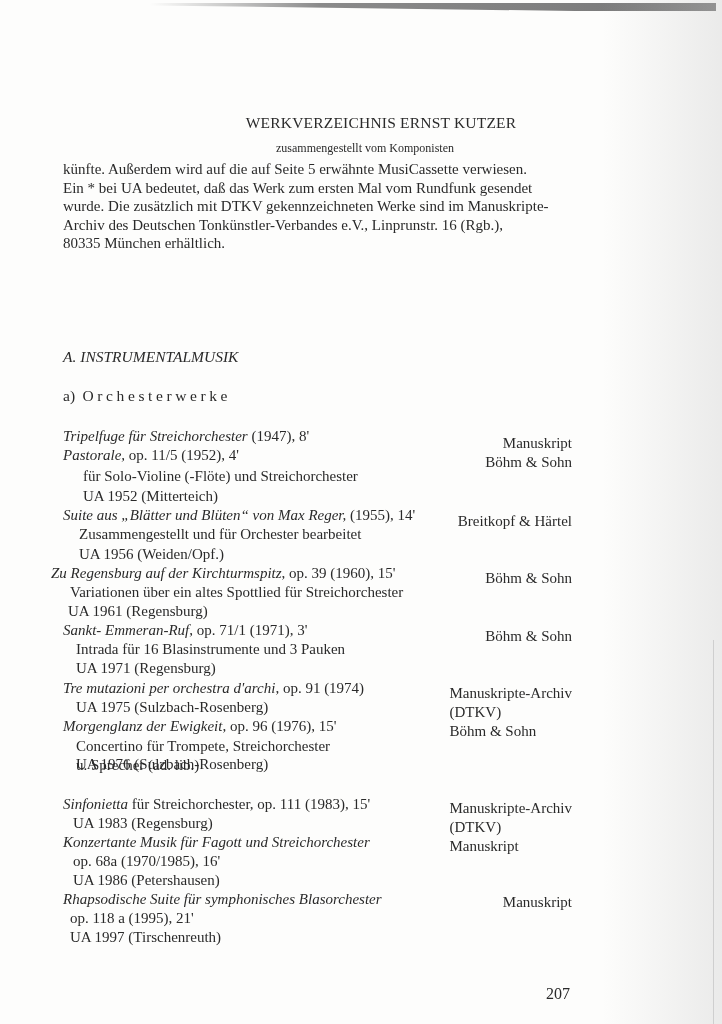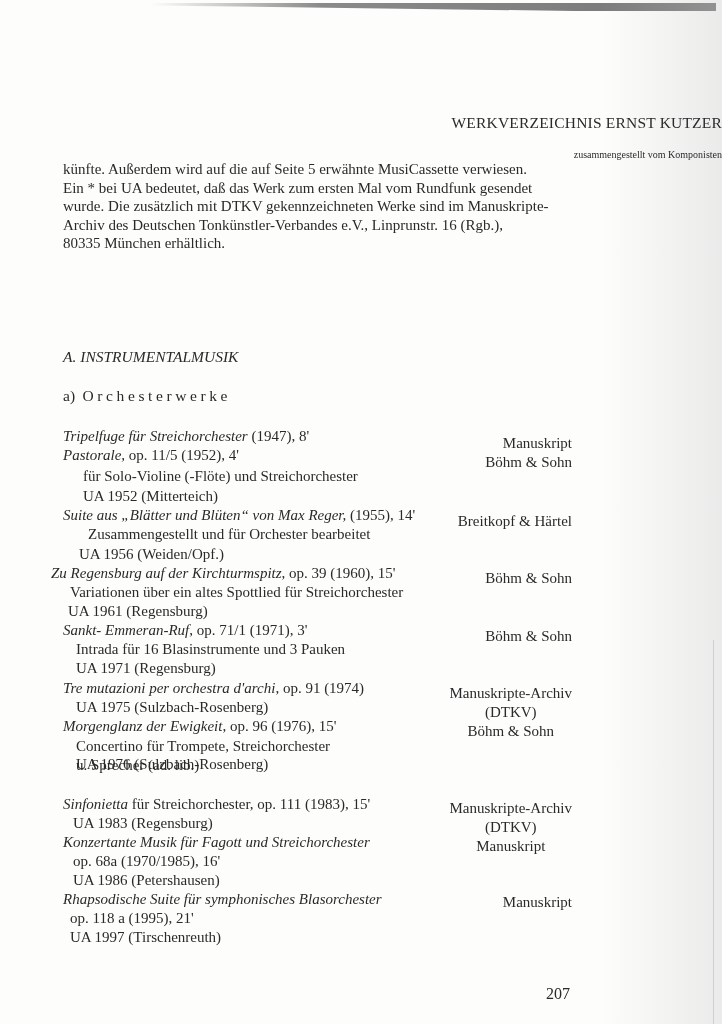--- a/index.html
+++ b/index.html
@@ -16,36 +16,36 @@
   }
   .right-shade {
     position: absolute; top: 0; right: 0; width: 120px; height: 1024px;
     background: linear-gradient(to left, rgba(200,200,200,0.35), rgba(255,255,255,0));
     pointer-events: none;
   }
   .right-edge-line {
     position: absolute; top: 640px; right: 8px; width: 1px; height: 384px;
     background: #cfcfcf;
   }
-  .header { position: absolute; top: 114px; left: 0; width: 722px; text-align: right; font-family: Liberation Serif, serif; }
+  .header { position: absolute; top: 114px; left: 0; width: 722px; text-align: center; font-family: Liberation Serif, serif; }
   .title { font-size: 15.5px; letter-spacing: 0.2px; margin-left: 40px; }
-  .subtitle { font-size: 10px; margin-top: 17px; margin-left: 8px; }
+  .subtitle { font-size: 12px; margin-top: 9px; margin-left: 8px; }
   .intro {
     position: absolute; top: 160px; left: 63px; width: 570px;
     font-size: 15px; line-height: 18.5px; text-align: justify;
   }
   .intro p { margin: 0; }
   .section-title { position: absolute; top: 348px; left: 63px; font-size: 15.5px; font-style: italic; }
   .subsection { position: absolute; top: 387px; left: 63px; font-size: 15.5px; letter-spacing: 3.6px; }
   .subsection .prefix { letter-spacing: 0; }
   .works { position: absolute; top: 0; left: 0; width: 722px; }
   .line { position: absolute; font-size: 15px; white-space: nowrap; }
   .line i { font-style: italic; }
   .pub {
-    position: absolute; font-size: 15px; text-align: center; white-space: nowrap; right: 150px; line-height: 19px;
+    position: absolute; font-size: 15px; text-align: left; white-space: nowrap; right: 150px; line-height: 19px;
   }
   .page-number { position: absolute; top: 985px; left: 546px; font-size: 16px; }
 </style>
 </head>
 <body>
 
 <div class="top-bar"></div>
 <div class="right-shade"></div>
 <div class="right-edge-line"></div>
 
@@ -76,21 +76,21 @@
     </div>
 
   <div class="line" style="top:447px;left:63px"><i>Pastorale,</i><span> op. 11/5 (1952), 4'</span></div>
   <div class="line" style="top:468px;left:83px">für Solo-Violine (-Flöte) und Streichorchester</div>
   <div class="line" style="top:488px;left:83px">UA 1952 (Mitterteich)</div>
   <div class="pub" style="top:453px">
       <div>Böhm &amp; Sohn</div>
     </div>
 
   <div class="line" style="top:507px;left:63px"><i>Suite aus „Blätter und Blüten“ von Max Reger,</i><span> (1955), 14'</span></div>
-  <div class="line" style="top:526px;left:88px">Zusammengestellt und für Orchester bearbeitet</div>
+  <div class="line" style="top:526px;left:79px">Zusammengestellt und für Orchester bearbeitet</div>
   <div class="line" style="top:546px;left:79px">UA 1956 (Weiden/Opf.)</div>
   <div class="pub" style="top:512px">
       <div>Breitkopf &amp; Härtel</div>
     </div>
 
   <div class="line" style="top:565px;left:51px"><i>Zu Regensburg auf der Kirchturmspitz</i><span>, op. 39 (1960), 15'</span></div>
   <div class="line" style="top:584px;left:70px">Variationen über ein altes Spottlied für Streichorchester</div>
   <div class="line" style="top:603px;left:68px">UA 1961 (Regensburg)</div>
   <div class="pub" style="top:569px">
       <div>Böhm &amp; Sohn</div>

